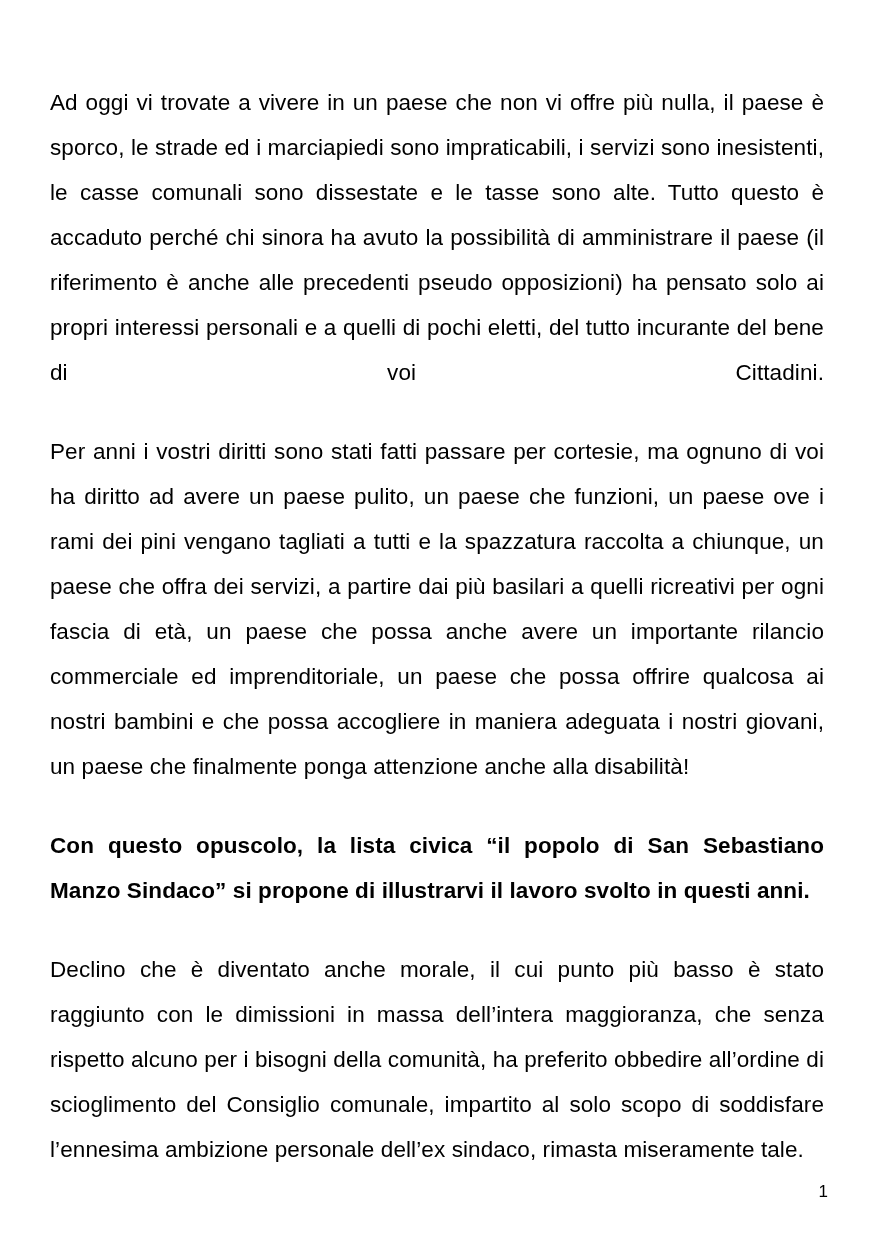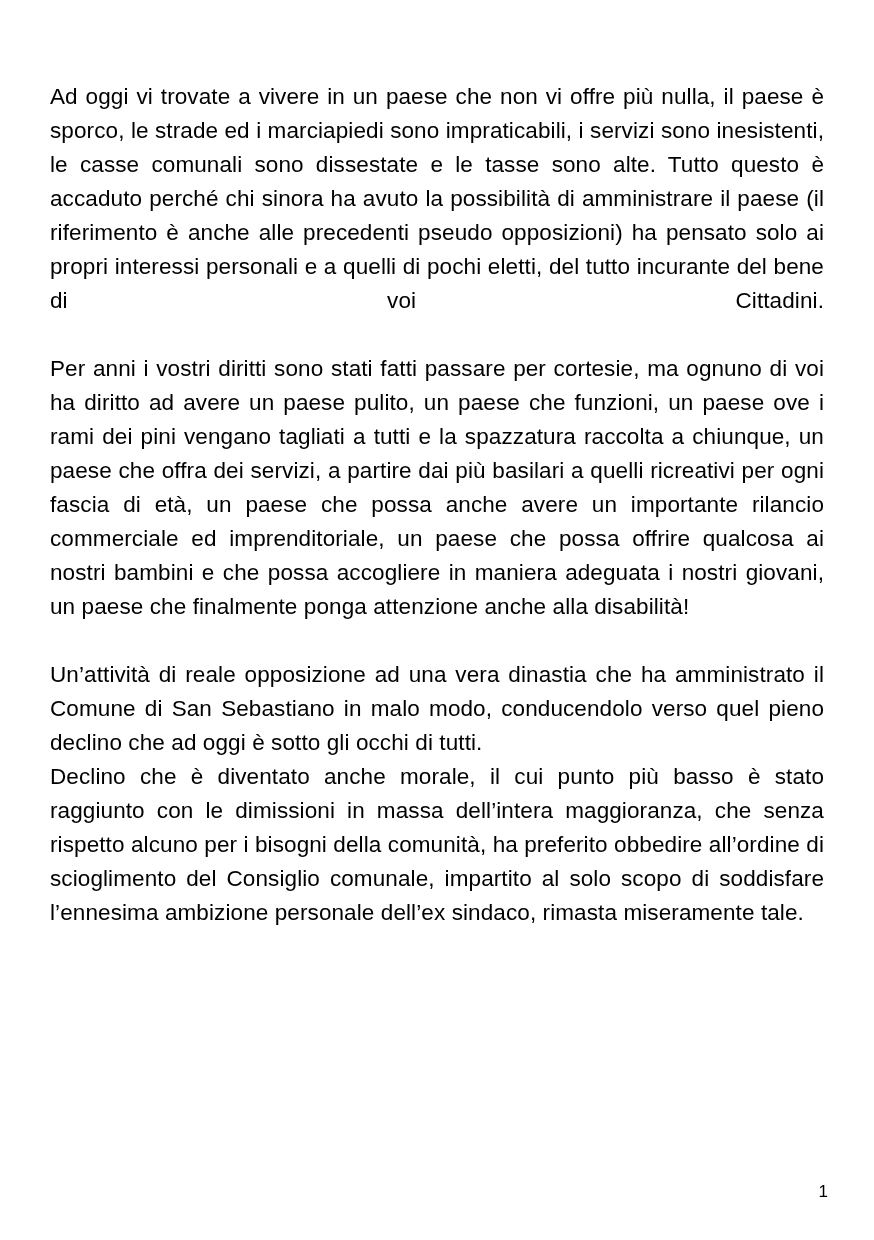--- a/index.html
+++ b/index.html
@@ -14,21 +14,21 @@
     background: #ffffff;
     color: #000000;
     font-family: "Liberation Sans", "DejaVu Sans", sans-serif;
     box-sizing: border-box;
     padding: 80px 50px 0 50px;
     overflow: hidden;
   }
   .para {
     margin: 0 0 34px 0;
     font-size: 22.5px;
-    line-height: 34px;
+    line-height: 45px;
     text-align: justify;
     letter-spacing: 0.1px;
   }
   .justify-last {
     text-align-last: justify;
   }
   .bold {
     font-weight: bold;
   }
   .no-gap {
@@ -48,20 +48,20 @@
 </style>
 </head>
 <body>
 
 <div class="page">
 
   <p class="para justify-last">Ad oggi vi trovate a vivere in un paese che non vi offre più nulla, il paese è sporco, le strade ed i marciapiedi sono impraticabili, i servizi sono inesistenti, le casse comunali sono dissestate e le tasse sono alte. Tutto questo è accaduto perché chi sinora ha avuto la possibilità di amministrare il paese (il riferimento è anche alle precedenti pseudo opposizioni) ha pensato solo ai propri interessi personali e a quelli di pochi eletti, del tutto incurante del bene di voi Cittadini.</p>
 
   <p class="para"><span class="underline">Per anni i vostri diritti sono stati fatti passare per cortesie</span><span>, ma ognuno di voi ha diritto ad avere un paese pulito, un paese che funzioni, un paese ove i rami dei pini vengano tagliati a tutti e la spazzatura raccolta a chiunque, un paese che offra dei servizi, a partire dai più basilari a quelli ricreativi per ogni fascia di età, un paese che possa anche avere un importante rilancio commerciale ed imprenditoriale, un paese che possa offrire qualcosa ai nostri bambini e che possa accogliere in maniera adeguata i nostri giovani, un paese che finalmente ponga attenzione anche alla disabilità!</span></p>
 
+  <p class="para bold">Con questo opuscolo, la lista civica “il popolo di San Sebastiano Manzo Sindaco” si propone di illustrarvi il lavoro svolto in questi anni.</p>
 
-  <p class="para no-gap">Un’attività di reale opposizione ad una vera dinastia che ha amministrato il Comune di San Sebastiano in malo modo, conducendolo verso quel pieno declino che ad oggi è sotto gli occhi di tutti.</p>
 
   <p class="para">Declino che è diventato anche morale, il cui punto più basso è stato raggiunto con le dimissioni in massa dell’intera maggioranza, che senza rispetto alcuno per i bisogni della comunità, ha preferito obbedire all’ordine di scioglimento del Consiglio comunale, impartito al solo scopo di soddisfare l’ennesima ambizione personale dell’ex sindaco, rimasta miseramente tale.</p>
 
   <div class="page-number">1</div>
 
 </div>
 
 </body></html>

